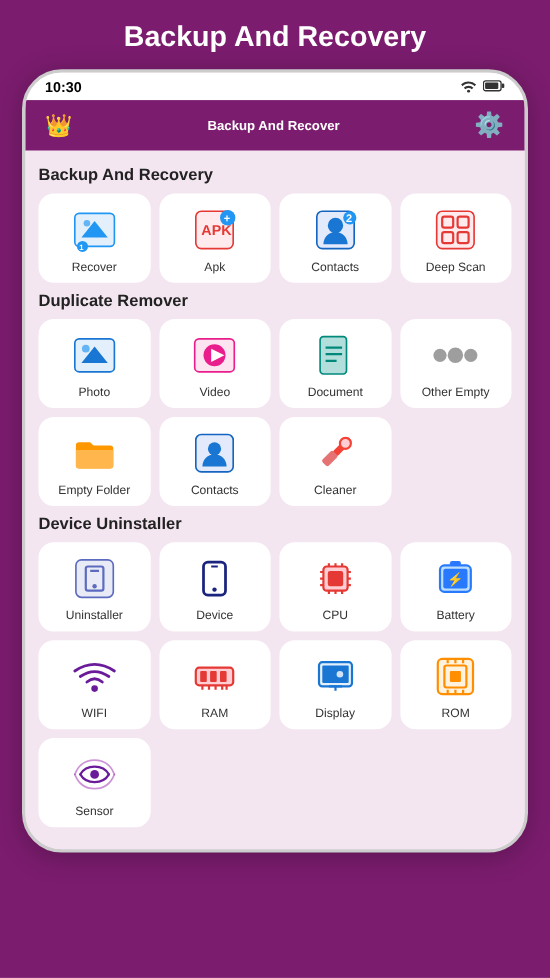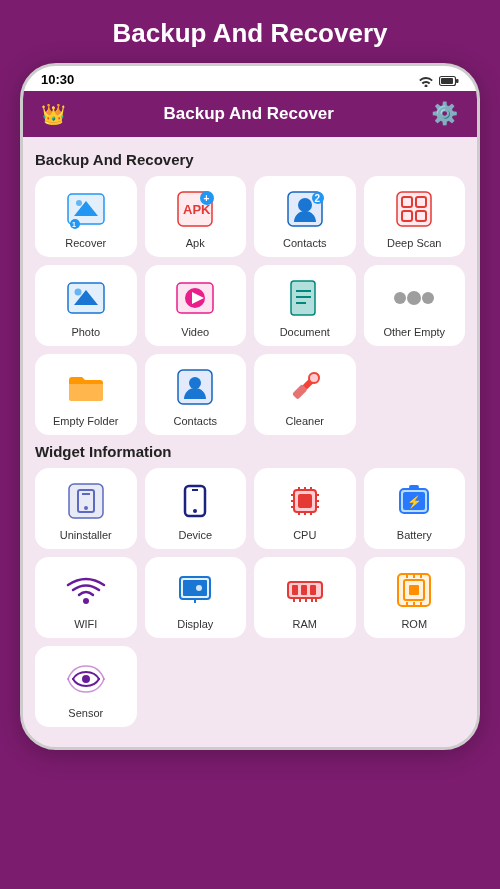--- a/index.html
+++ b/index.html
@@ -25,40 +25,40 @@
       background: #f3e6f0;
       border-radius: 36px;
       overflow: hidden;
       border: 3px solid #ccc;
       box-shadow: 0 4px 24px rgba(0,0,0,0.25);
     }
     .status-bar {
       background: white;
       display: flex;
       justify-content: space-between;
-      align-items: flex-end;
+      align-items: flex-start;
       padding: 6px 18px 4px 18px;
       font-size: 13px;
       font-weight: 600;
     }
     .status-icons {
       display: flex;
       align-items: center;
       gap: 5px;
     }
     .app-header {
       background: #7b1c6e;
       display: flex;
       align-items: center;
       justify-content: space-between;
       padding: 10px 18px;
     }
     .app-header-title {
       color: white;
-      font-size: 17px;
+      font-size: 12px;
       font-weight: 600;
     }
     .crown-icon { font-size: 20px; }
     .gear-icon { font-size: 22px; color: white; }
     .content {
       background: #f3e6f0;
       padding: 10px 12px 12px 12px;
     }
     .section-title {
       font-size: 15px;
@@ -185,20 +185,21 @@
             <rect x="9" y="9" width="10" height="10" rx="2" stroke="#e53935" stroke-width="2" fill="none"></rect>
             <rect x="23" y="9" width="10" height="10" rx="2" stroke="#e53935" stroke-width="2" fill="none"></rect>
             <rect x="9" y="23" width="10" height="10" rx="2" stroke="#e53935" stroke-width="2" fill="none"></rect>
             <rect x="23" y="23" width="10" height="10" rx="2" stroke="#e53935" stroke-width="2" fill="none"></rect>
           </svg>
         </div>
         <span class="item-label">Deep Scan</span>
       </div>
     </div>
 
+    <div class="section-title">Duplicate Remover</div>
     <div class="grid">
 
       <div class="grid-item">
         <div class="icon-wrap">
           <svg width="42" height="42" viewBox="0 0 42 42">
             <rect x="3" y="6" width="36" height="30" rx="4" fill="#e3f0fc"></rect>
             <rect x="3" y="6" width="36" height="30" rx="4" stroke="#1976D2" stroke-width="1.5" fill="none"></rect>
             <polygon points="21,13 33,28 9,28" fill="#1976D2"></polygon>
             <circle cx="13" cy="15" r="3.5" fill="#64b5f6"></circle>
           </svg>
@@ -270,21 +271,21 @@
           <svg width="42" height="42" viewBox="0 0 42 42">
             <rect x="18" y="20" width="20" height="6" rx="2" fill="#f44336" transform="rotate(-45 18 20)"></rect>
             <rect x="8" y="28" width="14" height="8" rx="2" fill="#e57373" transform="rotate(-45 8 28)"></rect>
             <circle cx="30" cy="12" r="5" fill="#ffcdd2" stroke="#f44336" stroke-width="2"></circle>
           </svg>
         </div>
         <span class="item-label">Cleaner</span>
       </div>
     </div>
 
-    <div class="section-title">Widget Information</div>
+    <div class="section-title">Device Uninstaller</div>
     <div class="grid">
 
       <div class="grid-item">
         <div class="icon-wrap">
           <svg width="42" height="42" viewBox="0 0 42 42">
             <rect x="4" y="4" width="34" height="34" rx="5" fill="#e8eaf6"></rect>
             <rect x="4" y="4" width="34" height="34" rx="5" stroke="#5C6BC0" stroke-width="1.5" fill="none"></rect>
             <rect x="13" y="10" width="16" height="22" rx="2" stroke="#5C6BC0" stroke-width="2" fill="none"></rect>
             <circle cx="21" cy="28" r="2" fill="#5C6BC0"></circle>
             <line x1="17" y1="14" x2="25" y2="14" stroke="#5C6BC0" stroke-width="2"></line>
@@ -349,52 +350,52 @@
             <path d="M8 21 Q21 12 34 21" stroke="#6A1B9A" stroke-width="2.5" fill="none" stroke-linecap="round"></path>
             <path d="M3 16 Q21 4 39 16" stroke="#6A1B9A" stroke-width="2.5" fill="none" stroke-linecap="round"></path>
           </svg>
         </div>
         <span class="item-label">WIFI</span>
       </div>
 
       <div class="grid-item">
         <div class="icon-wrap">
           <svg width="42" height="42" viewBox="0 0 42 42">
-            <rect x="6" y="8" width="30" height="22" rx="3" stroke="#1976D2" stroke-width="2" fill="#e3f0fc"></rect>
-            <rect x="9" y="11" width="24" height="16" rx="1" fill="#1976D2"></rect>
-
-            <circle cx="25" cy="19" r="3" fill="white" opacity="0.8"></circle>
-            <line x1="15" y1="30" x2="27" y2="30" stroke="#1976D2" stroke-width="2"></line>
-            <line x1="21" y1="30" x2="21" y2="34" stroke="#1976D2" stroke-width="2"></line>
-          </svg>
-        </div>
-        <span class="item-label">Display</span>
-      </div>
-
-      <div class="grid-item">
-        <div class="icon-wrap">
-          <svg width="42" height="42" viewBox="0 0 42 42">
             <rect x="4" y="13" width="34" height="16" rx="3" fill="#ffebee"></rect>
             <rect x="4" y="13" width="34" height="16" rx="3" stroke="#e53935" stroke-width="2" fill="#ffcdd2"></rect>
             <rect x="8" y="16" width="6" height="10" rx="1" fill="#e53935"></rect>
             <rect x="17" y="16" width="6" height="10" rx="1" fill="#e53935"></rect>
             <rect x="26" y="16" width="6" height="10" rx="1" fill="#e53935"></rect>
             <line x1="10" y1="29" x2="10" y2="33" stroke="#e53935" stroke-width="2"></line>
             <line x1="16" y1="29" x2="16" y2="33" stroke="#e53935" stroke-width="2"></line>
             <line x1="22" y1="29" x2="22" y2="33" stroke="#e53935" stroke-width="2"></line>
             <line x1="28" y1="29" x2="28" y2="33" stroke="#e53935" stroke-width="2"></line>
             <line x1="32" y1="29" x2="32" y2="33" stroke="#e53935" stroke-width="2"></line>
           </svg>
         </div>
         <span class="item-label">RAM</span>
       </div>
 
       <div class="grid-item">
         <div class="icon-wrap">
           <svg width="42" height="42" viewBox="0 0 42 42">
+            <rect x="6" y="8" width="30" height="22" rx="3" stroke="#1976D2" stroke-width="2" fill="#e3f0fc"></rect>
+            <rect x="9" y="11" width="24" height="16" rx="1" fill="#1976D2"></rect>
+
+            <circle cx="25" cy="19" r="3" fill="white" opacity="0.8"></circle>
+            <line x1="15" y1="30" x2="27" y2="30" stroke="#1976D2" stroke-width="2"></line>
+            <line x1="21" y1="30" x2="21" y2="34" stroke="#1976D2" stroke-width="2"></line>
+          </svg>
+        </div>
+        <span class="item-label">Display</span>
+      </div>
+
+      <div class="grid-item">
+        <div class="icon-wrap">
+          <svg width="42" height="42" viewBox="0 0 42 42">
             <rect x="5" y="5" width="32" height="32" rx="4" fill="#fff3e0"></rect>
             <rect x="5" y="5" width="32" height="32" rx="4" stroke="#FF8F00" stroke-width="2" fill="none"></rect>
             <rect x="11" y="11" width="20" height="20" rx="2" stroke="#FF8F00" stroke-width="2" fill="none"></rect>
             <rect x="16" y="16" width="10" height="10" rx="1" fill="#FF8F00"></rect>
 
             <line x1="14" y1="5" x2="14" y2="9" stroke="#FF8F00" stroke-width="2"></line>
             <line x1="21" y1="5" x2="21" y2="9" stroke="#FF8F00" stroke-width="2"></line>
             <line x1="28" y1="5" x2="28" y2="9" stroke="#FF8F00" stroke-width="2"></line>
 
             <line x1="14" y1="33" x2="14" y2="37" stroke="#FF8F00" stroke-width="2"></line>

